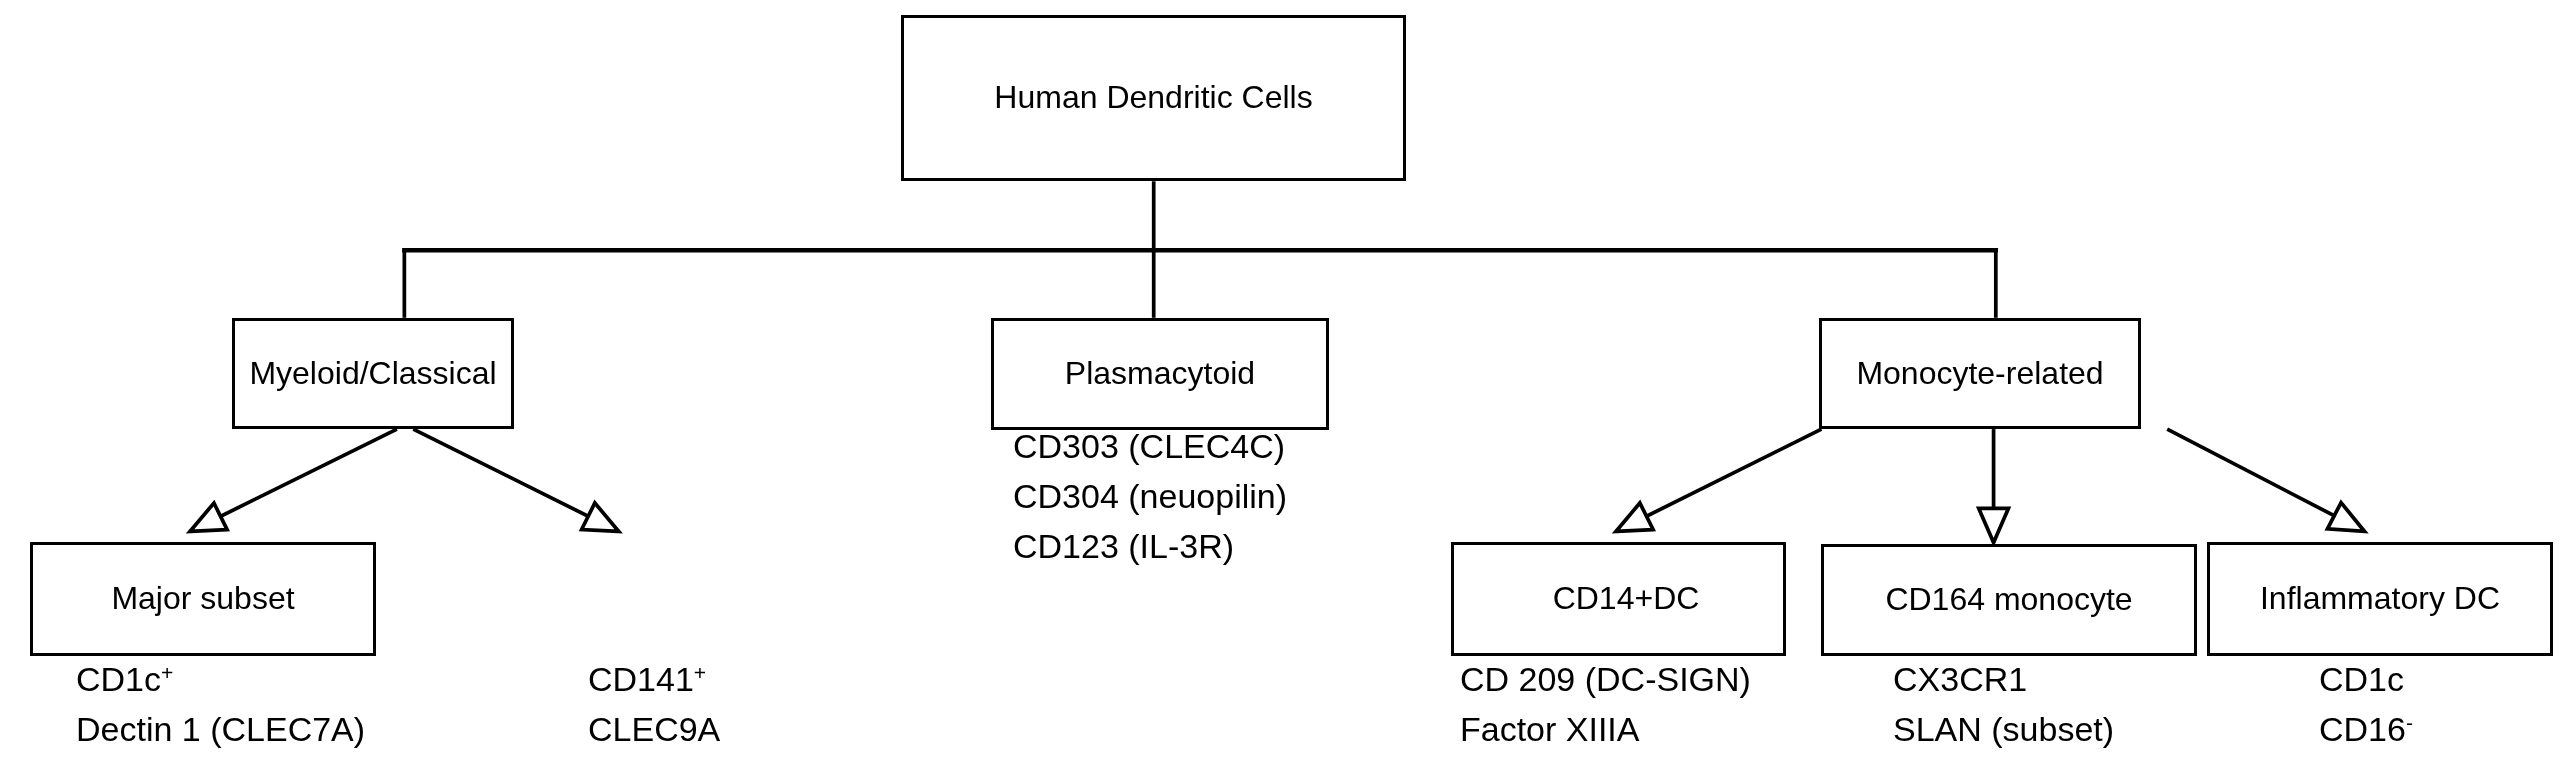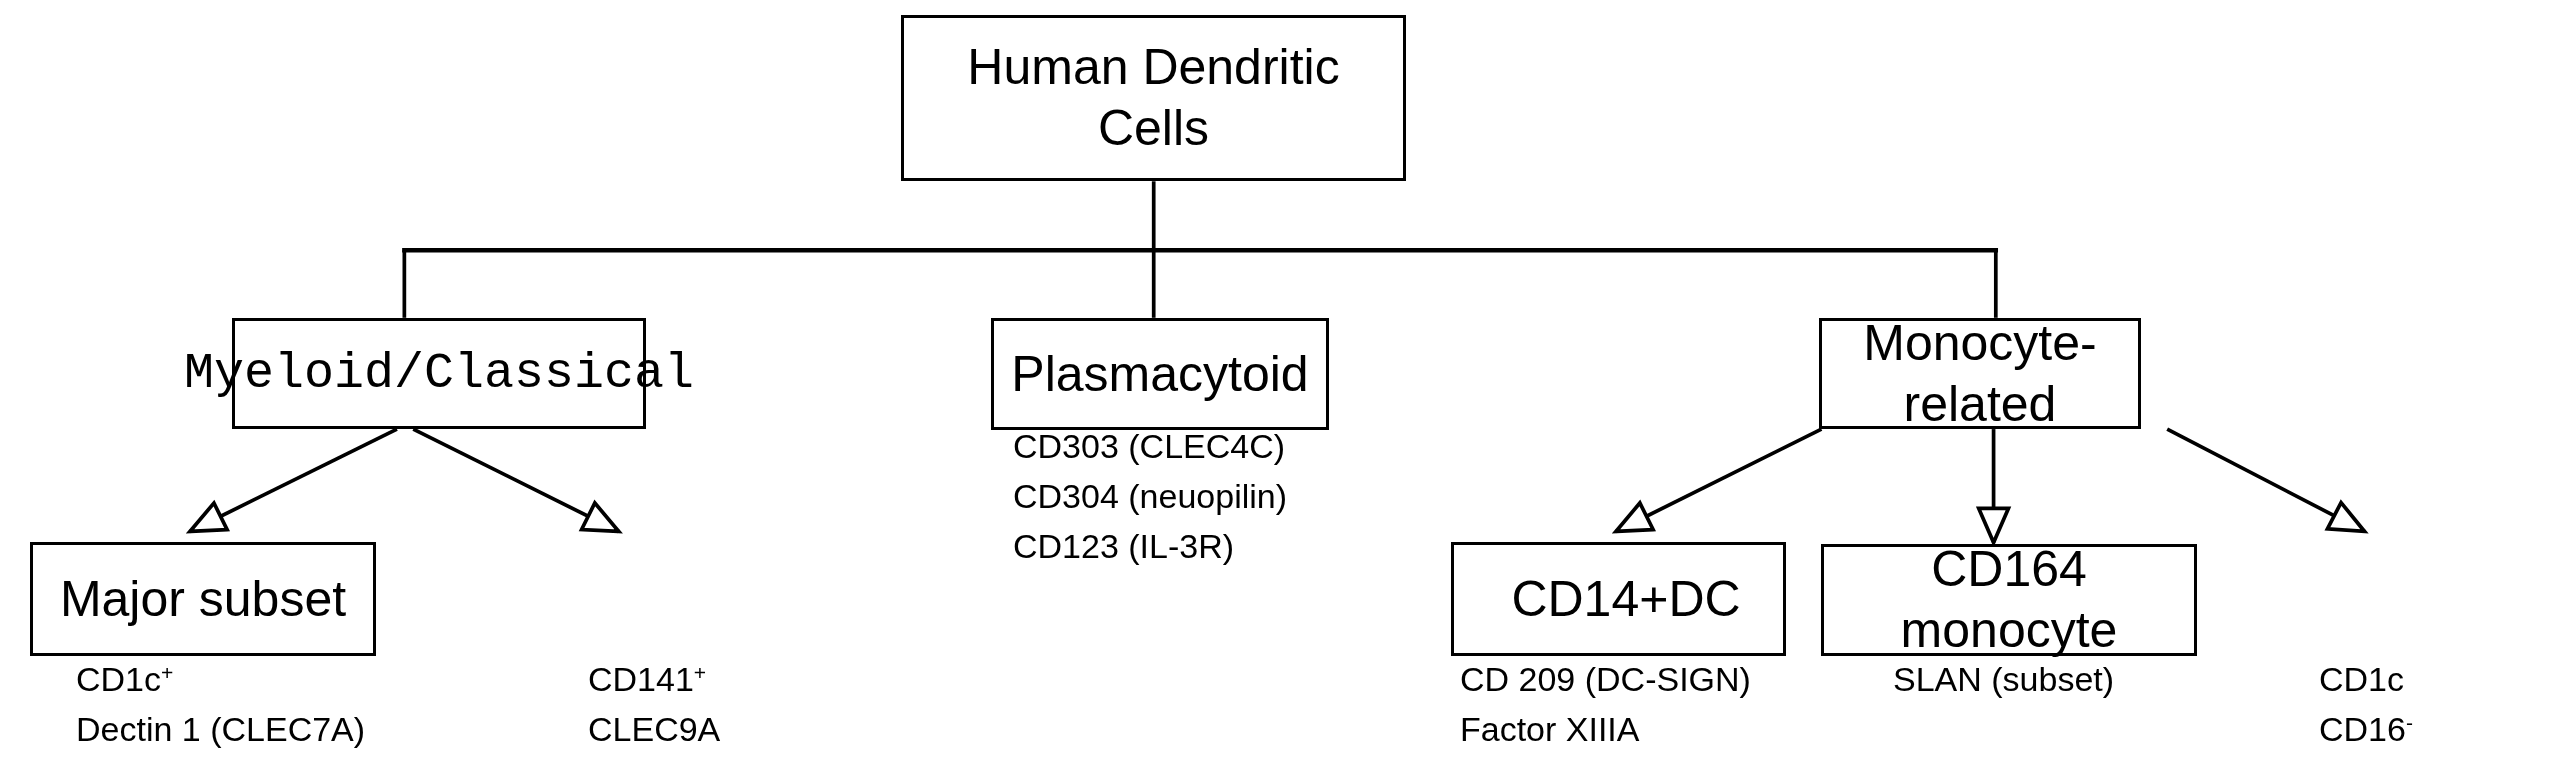--- a/index.html
+++ b/index.html
@@ -25,21 +25,21 @@
   }
   .node {
     position: absolute;
     box-sizing: border-box;
     border: 3.7px solid #000000;
     background: #ffffff;
     display: flex;
     align-items: center;
     justify-content: center;
     text-align: center;
-    font-size: 50px;
+    font-size: 32px;
     line-height: 1.22;
     padding: 0 9px;
   }
   .markers {
     position: absolute;
     font-size: 34px;
     line-height: 50px;
     white-space: nowrap;
   }
   .marker-line {
@@ -74,21 +74,21 @@
       <line x1="2455" y1="578" x2="2178" y2="716" marker-end="url(#openArrow)"></line>
       <line x1="2687" y1="578" x2="2687" y2="731" marker-end="url(#openArrow)"></line>
       <line x1="2921" y1="578" x2="3187" y2="716" marker-end="url(#openArrow)"></line>
     </g>
   </svg>
 
   <div class="node" style="left:901px; top:15px; width:505px; height:166px;">
     <span>Human Dendritic Cells</span>
   </div>
 
-  <div class="node" style="left:232px; top:318px; width:414px; height:111px;font-family:Liberation Mono, monospace;">
+  <div class="node" style="left:232px; top:318px; width:282px; height:111px;">
     <span>Myeloid/Classical</span>
   </div>
 
   <div class="node" style="left:991px; top:318px; width:338px; height:112px;">
     <span>Plasmacytoid</span>
   </div>
 
   <div class="node" style="left:1819px; top:318px; width:322px; height:111px;">
     <span>Monocyte-related</span>
   </div>
@@ -105,37 +105,41 @@
 
 
   <div class="node" style="left:1451px; top:542px; width:335px; height:114px;padding-left:24px;">
     <span>CD14+DC</span>
   </div>
 
   <div class="node" style="left:1821px; top:544px; width:376px; height:112px;">
     <span>CD164 monocyte</span>
   </div>
 
+  <div class="node" style="left:2207px; top:542px; width:346px; height:114px;">
+    <span>Inflammatory DC</span>
+  </div>
 
   <div class="markers" style="left:76px; top:654px;">
     <div class="marker-line"><span>CD1c</span><span class="sup">+</span></div>
     <div class="marker-line"><span>Dectin 1 (CLEC7A)</span><span class="sup"></span></div>
   </div>
 
   <div class="markers" style="left:588px; top:654px;">
     <div class="marker-line"><span>CD141</span><span class="sup">+</span></div>
     <div class="marker-line"><span>CLEC9A</span><span class="sup"></span></div>
   </div>
 
   <div class="markers" style="left:1460px; top:654px;">
     <div class="marker-line"><span>CD 209 (DC-SIGN)</span><span class="sup"></span></div>
     <div class="marker-line"><span>Factor XIIIA</span><span class="sup"></span></div>
   </div>
 
   <div class="markers" style="left:1893px; top:654px;">
+    <div class="marker-line"><span>CX3CR1</span><span class="sup"></span></div>
     <div class="marker-line"><span>SLAN (subset)</span><span class="sup"></span></div>
   </div>
 
   <div class="markers" style="left:2319px; top:654px;">
     <div class="marker-line"><span>CD1c</span><span class="sup"></span></div>
     <div class="marker-line"><span>CD16</span><span class="sup">-</span></div>
   </div>
 
 </div>
 

